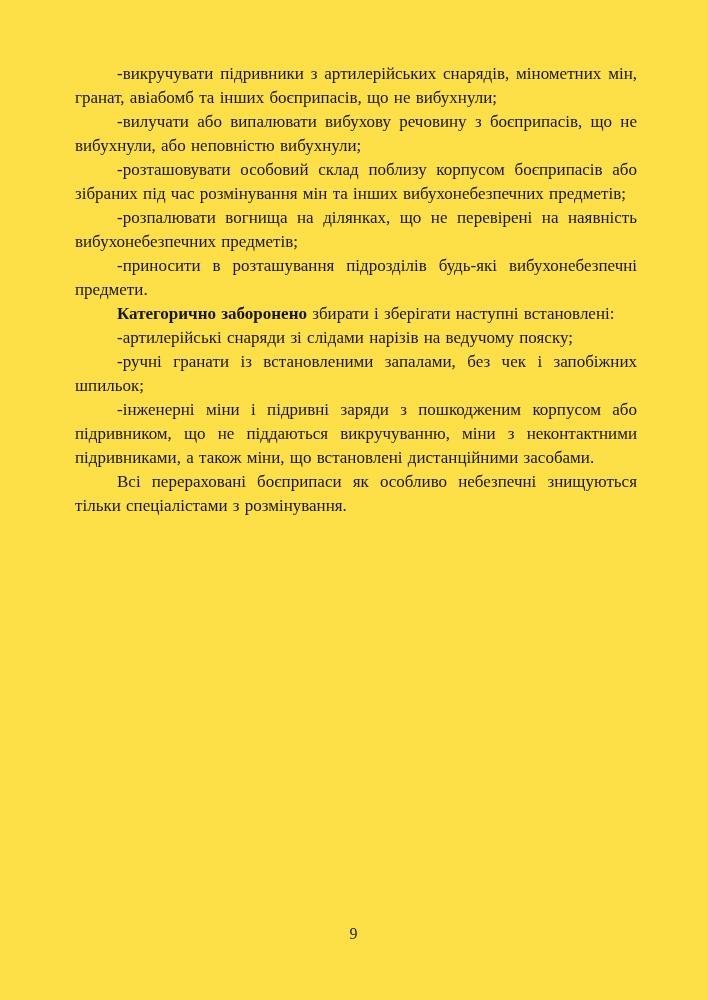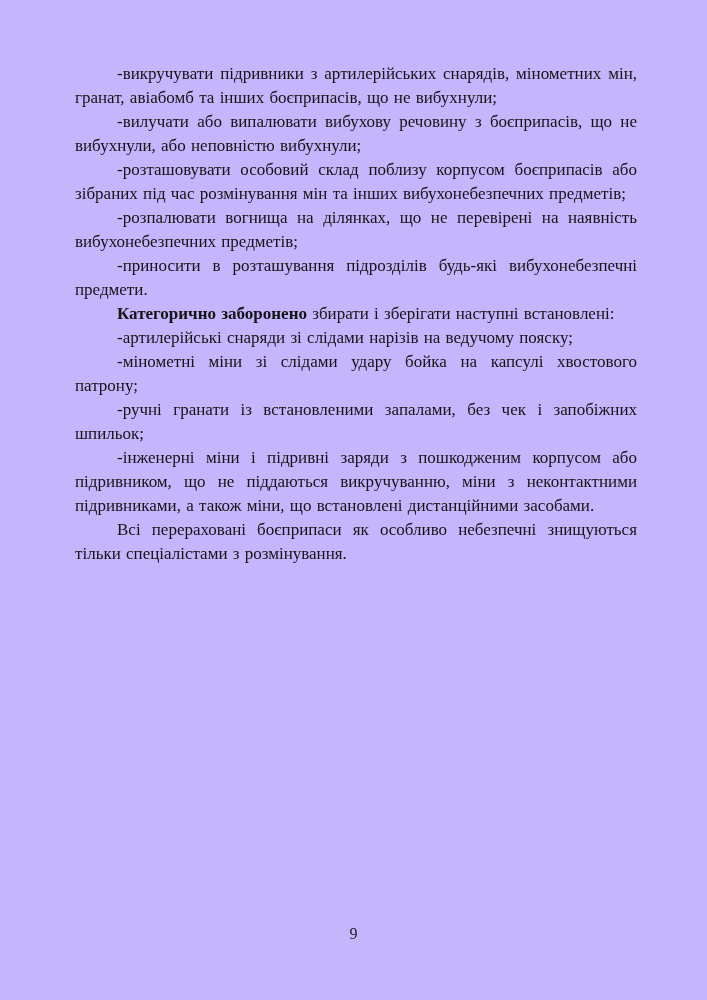--- a/index.html
+++ b/index.html
@@ -4,21 +4,21 @@
 <style>
   html, body {
     margin: 0;
     padding: 0;
     background: #ffffff;
   }
   .page {
     position: relative;
     width: 707px;
     height: 1000px;
-    background: #c4b5fd;
+    background: #fde047;
     overflow: hidden;
   }
   .body-text {
     position: absolute;
     left: 75px;
     top: 62px;
     width: 562px;
     color: #141414;
     font-family: "Liberation Serif", "DejaVu Serif", serif;
     font-size: 17px;
@@ -51,19 +51,18 @@
 
 <div class="page">
   <div class="body-text">
     <p><span class="lead"></span><span>-викручувати підривники з артилерійських снарядів, мінометних мін, гранат, авіабомб та інших боєприпасів, що не вибухнули;</span></p>
     <p><span class="lead"></span><span>-вилучати або випалювати вибухову речовину з боєприпасів, що не вибухнули, або неповністю вибухнули;</span></p>
     <p><span class="lead"></span><span>-розташовувати особовий склад поблизу корпусом боєприпасів або зібраних під час розмінування мін та інших вибухонебезпечних предметів;</span></p>
     <p><span class="lead"></span><span>-розпалювати вогнища на ділянках, що не перевірені на наявність вибухонебезпечних предметів;</span></p>
     <p><span class="lead"></span><span>-приносити в розташування підрозділів будь-які вибухонебезпечні предмети.</span></p>
     <p><span class="lead">Категорично заборонено</span><span> збирати і зберігати наступні встановлені:</span></p>
     <p><span class="lead"></span><span>-артилерійські снаряди зі слідами нарізів на ведучому пояску;</span></p>
-    <p><span class="lead"></span><span>-мінометні міни зі слідами удару бойка на капсулі хвостового патрону;</span></p>
     <p><span class="lead"></span><span>-ручні гранати із встановленими запалами, без чек і запобіжних шпильок;</span></p>
     <p><span class="lead"></span><span>-інженерні міни і підривні заряди з пошкодженим корпусом або підривником, що не піддаються викручуванню, міни з неконтактними підривниками, а також міни, що встановлені дистанційними засобами.</span></p>
     <p><span class="lead"></span><span>Всі перераховані боєприпаси як особливо небезпечні знищуються тільки спеціалістами з розмінування.</span></p>
   </div>
   <div class="page-number">9</div>
 </div>
 
 </body></html>

